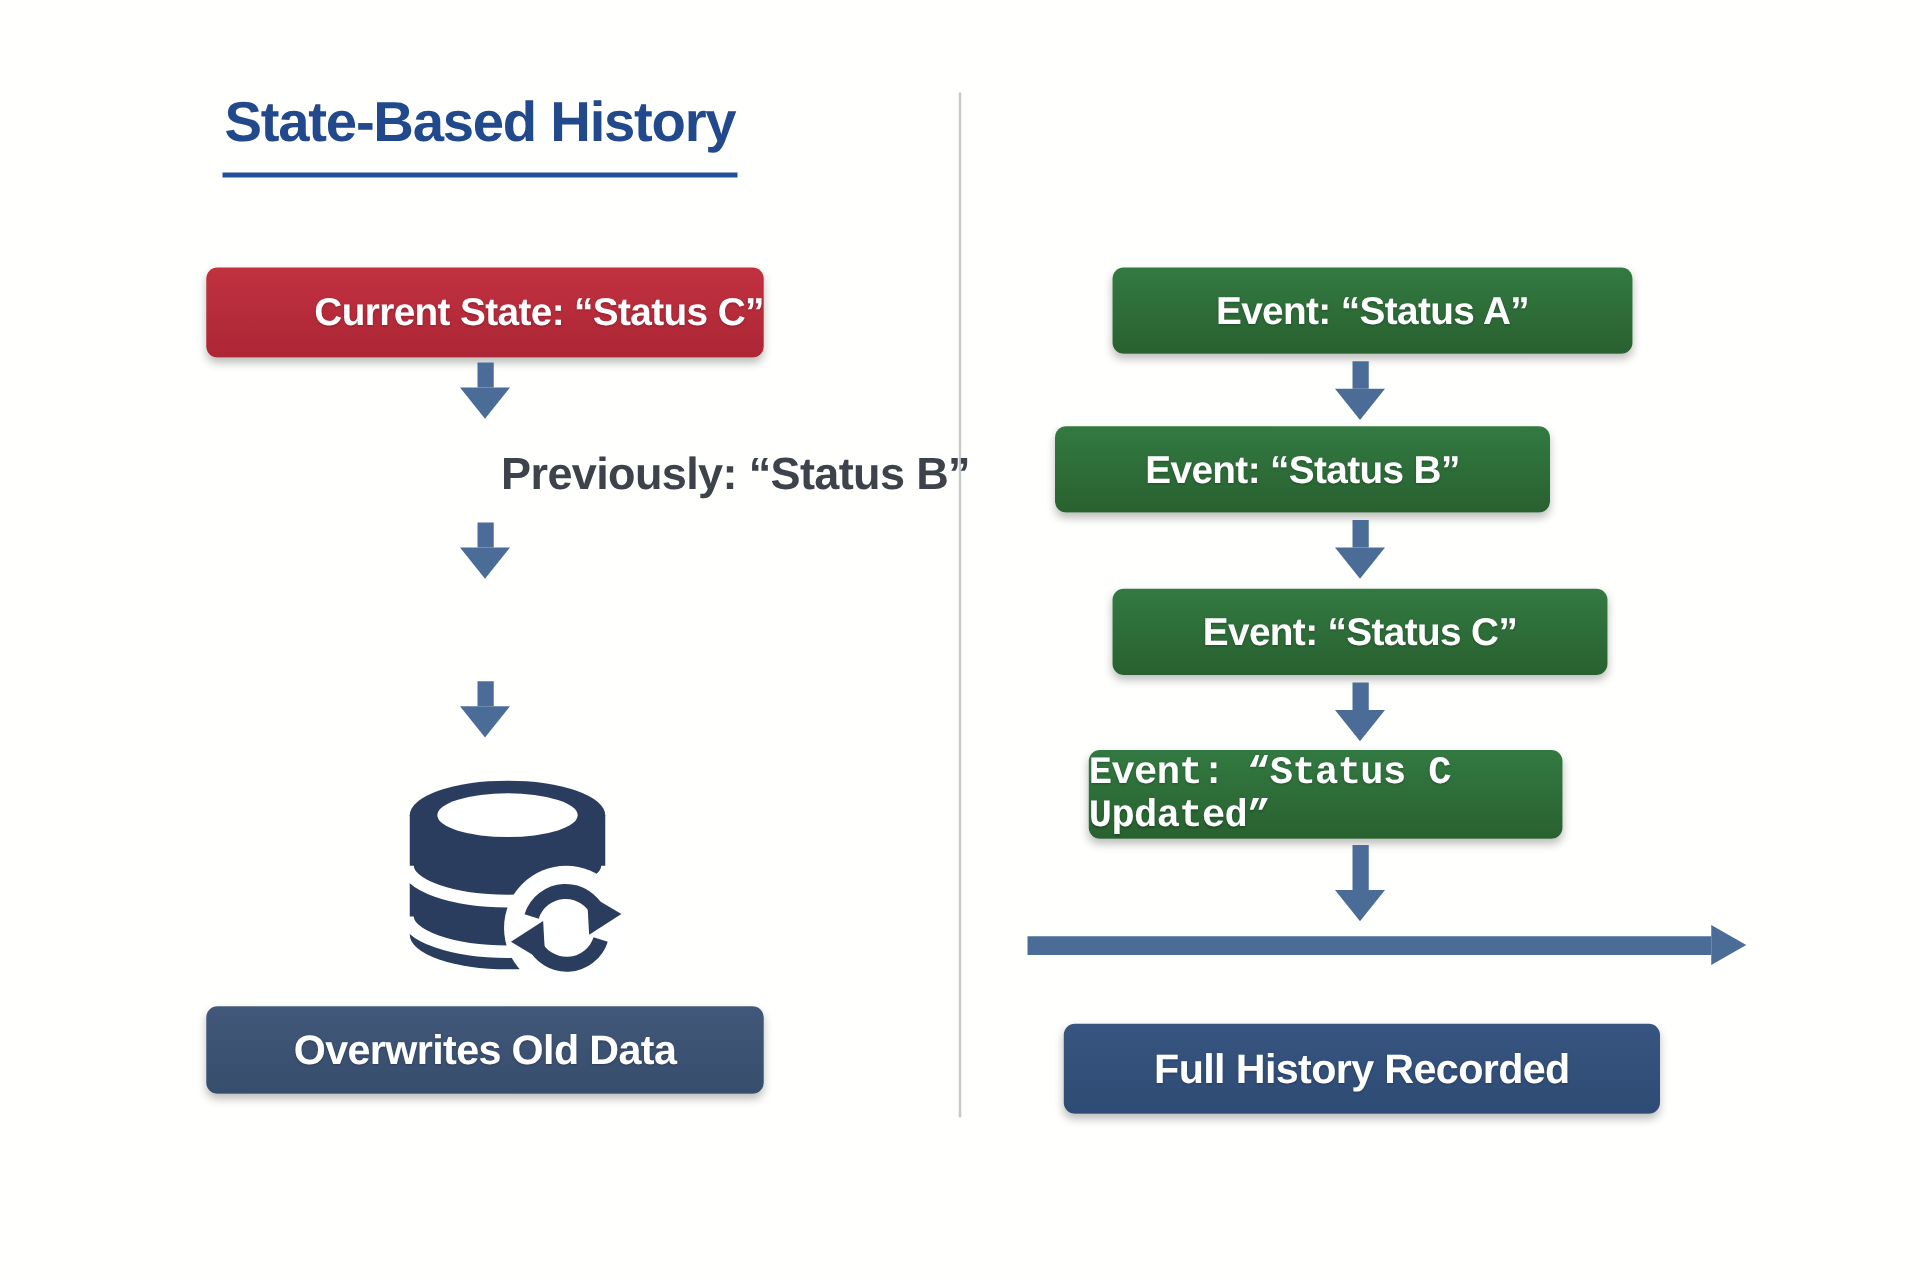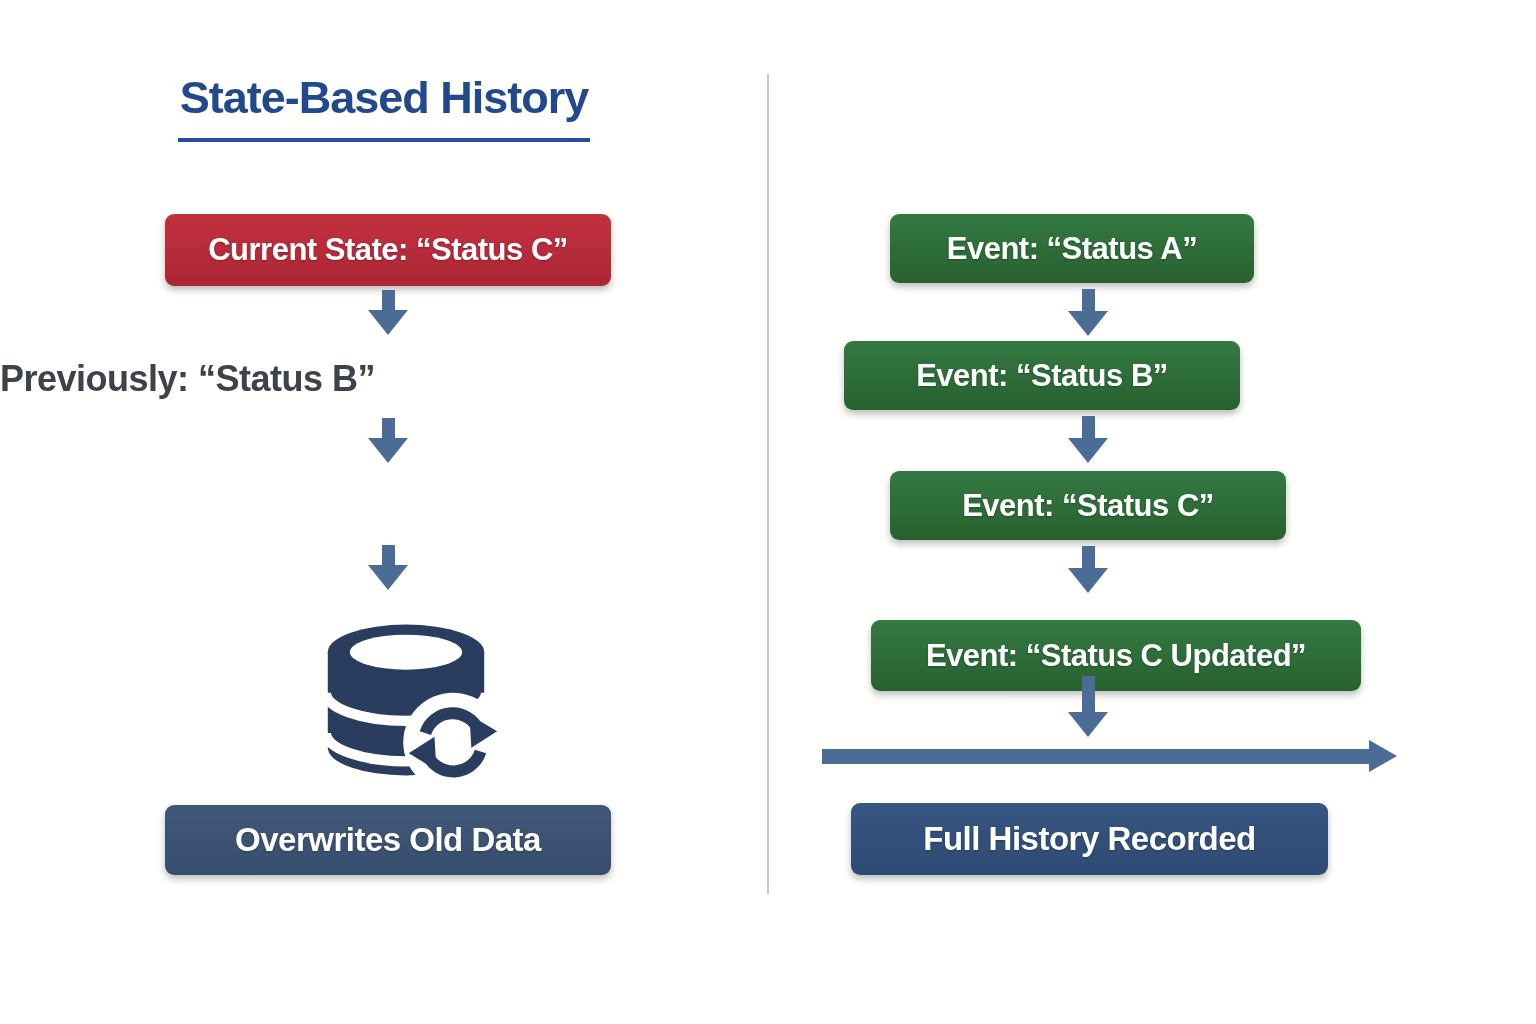--- a/index.html
+++ b/index.html
@@ -33,30 +33,30 @@
   .box{
     position:absolute;
     display:flex;align-items:center;justify-content:center;
     color:#ffffff;
     border-radius:9px;
     box-shadow:0 4px 7px rgba(40,40,40,0.30);
     font-size:31px;
     letter-spacing:-0.5px;
     text-shadow:0 1px 2px rgba(0,0,0,0.25);
   }
-  .red-box{background:linear-gradient(180deg,#C23140,#AC2635);}
+  .red-box{background:linear-gradient(180deg,#C23140,#AC2635);justify-content:flex-end;}
   .green-box{background:linear-gradient(180deg,#337942,#28612F);}
   .blue-box-left{background:linear-gradient(180deg,#42587A,#374D6C);font-size:33px;}
-  .blue-box-right{background:linear-gradient(180deg,#375580,#2E4B74);font-size:33px;}
+  .blue-box-right{background:linear-gradient(180deg,#375580,#2E4B74);font-size:33px;margin-top:16px;}
 
   
   .plain-label{
     position:absolute;
     left:0;width:776px;
-    text-align:left;
+    text-align:right;
     color:#3E434B;
     font-size:36px;
     letter-spacing:-0.5px;
   }
 
   
   .varrow{
     position:absolute;
     width:40px;
     display:flex;flex-direction:column;align-items:center;
@@ -148,21 +148,21 @@
         <polygon points="-18,30 -48,12 -20,-6"></polygon>
       </g>
     </g>
   </svg>
 
   <div class="box blue-box-left" style="left:165px;top:805px;width:446px;height:70px;text-align:right;">
     <span>Overwrites Old Data</span>
   </div>
 
 
-  <div class="box green-box" style="left:890px;top:214px;width:364px;height:69px;">
+  <div class="box green-box" style="left:890px;top:214px;width:416px;height:69px;">
     <span>Event: “Status A”</span>
   </div>
 
   <div class="varrow" style="left:1068px;top:289px;">
     <div class="shaft" style="height:22px;"></div>
     <div class="head"></div>
   </div>
 
   <div class="box green-box" style="left:844px;top:341px;width:396px;height:69px;">
     <span>Event: “Status B”</span>
@@ -175,21 +175,21 @@
 
   <div class="box green-box" style="left:890px;top:471px;width:396px;height:69px;">
     <span>Event: “Status C”</span>
   </div>
 
   <div class="varrow" style="left:1068px;top:546px;">
     <div class="shaft" style="height:22px;"></div>
     <div class="head"></div>
   </div>
 
-  <div class="box green-box" style="left:871px;top:620px;width:490px;height:71px;">
+  <div class="box green-box" style="left:871px;top:600px;width:379px;height:71px;font-family:Liberation Mono, monospace;">
     <span>Event: “Status C Updated”</span>
   </div>
 
   <div class="varrow" style="left:1068px;top:676px;">
     <div class="shaft" style="height:36px;"></div>
     <div class="head"></div>
   </div>
 
   <div id="timeline-arrow">
     <div class="shaft"></div>

